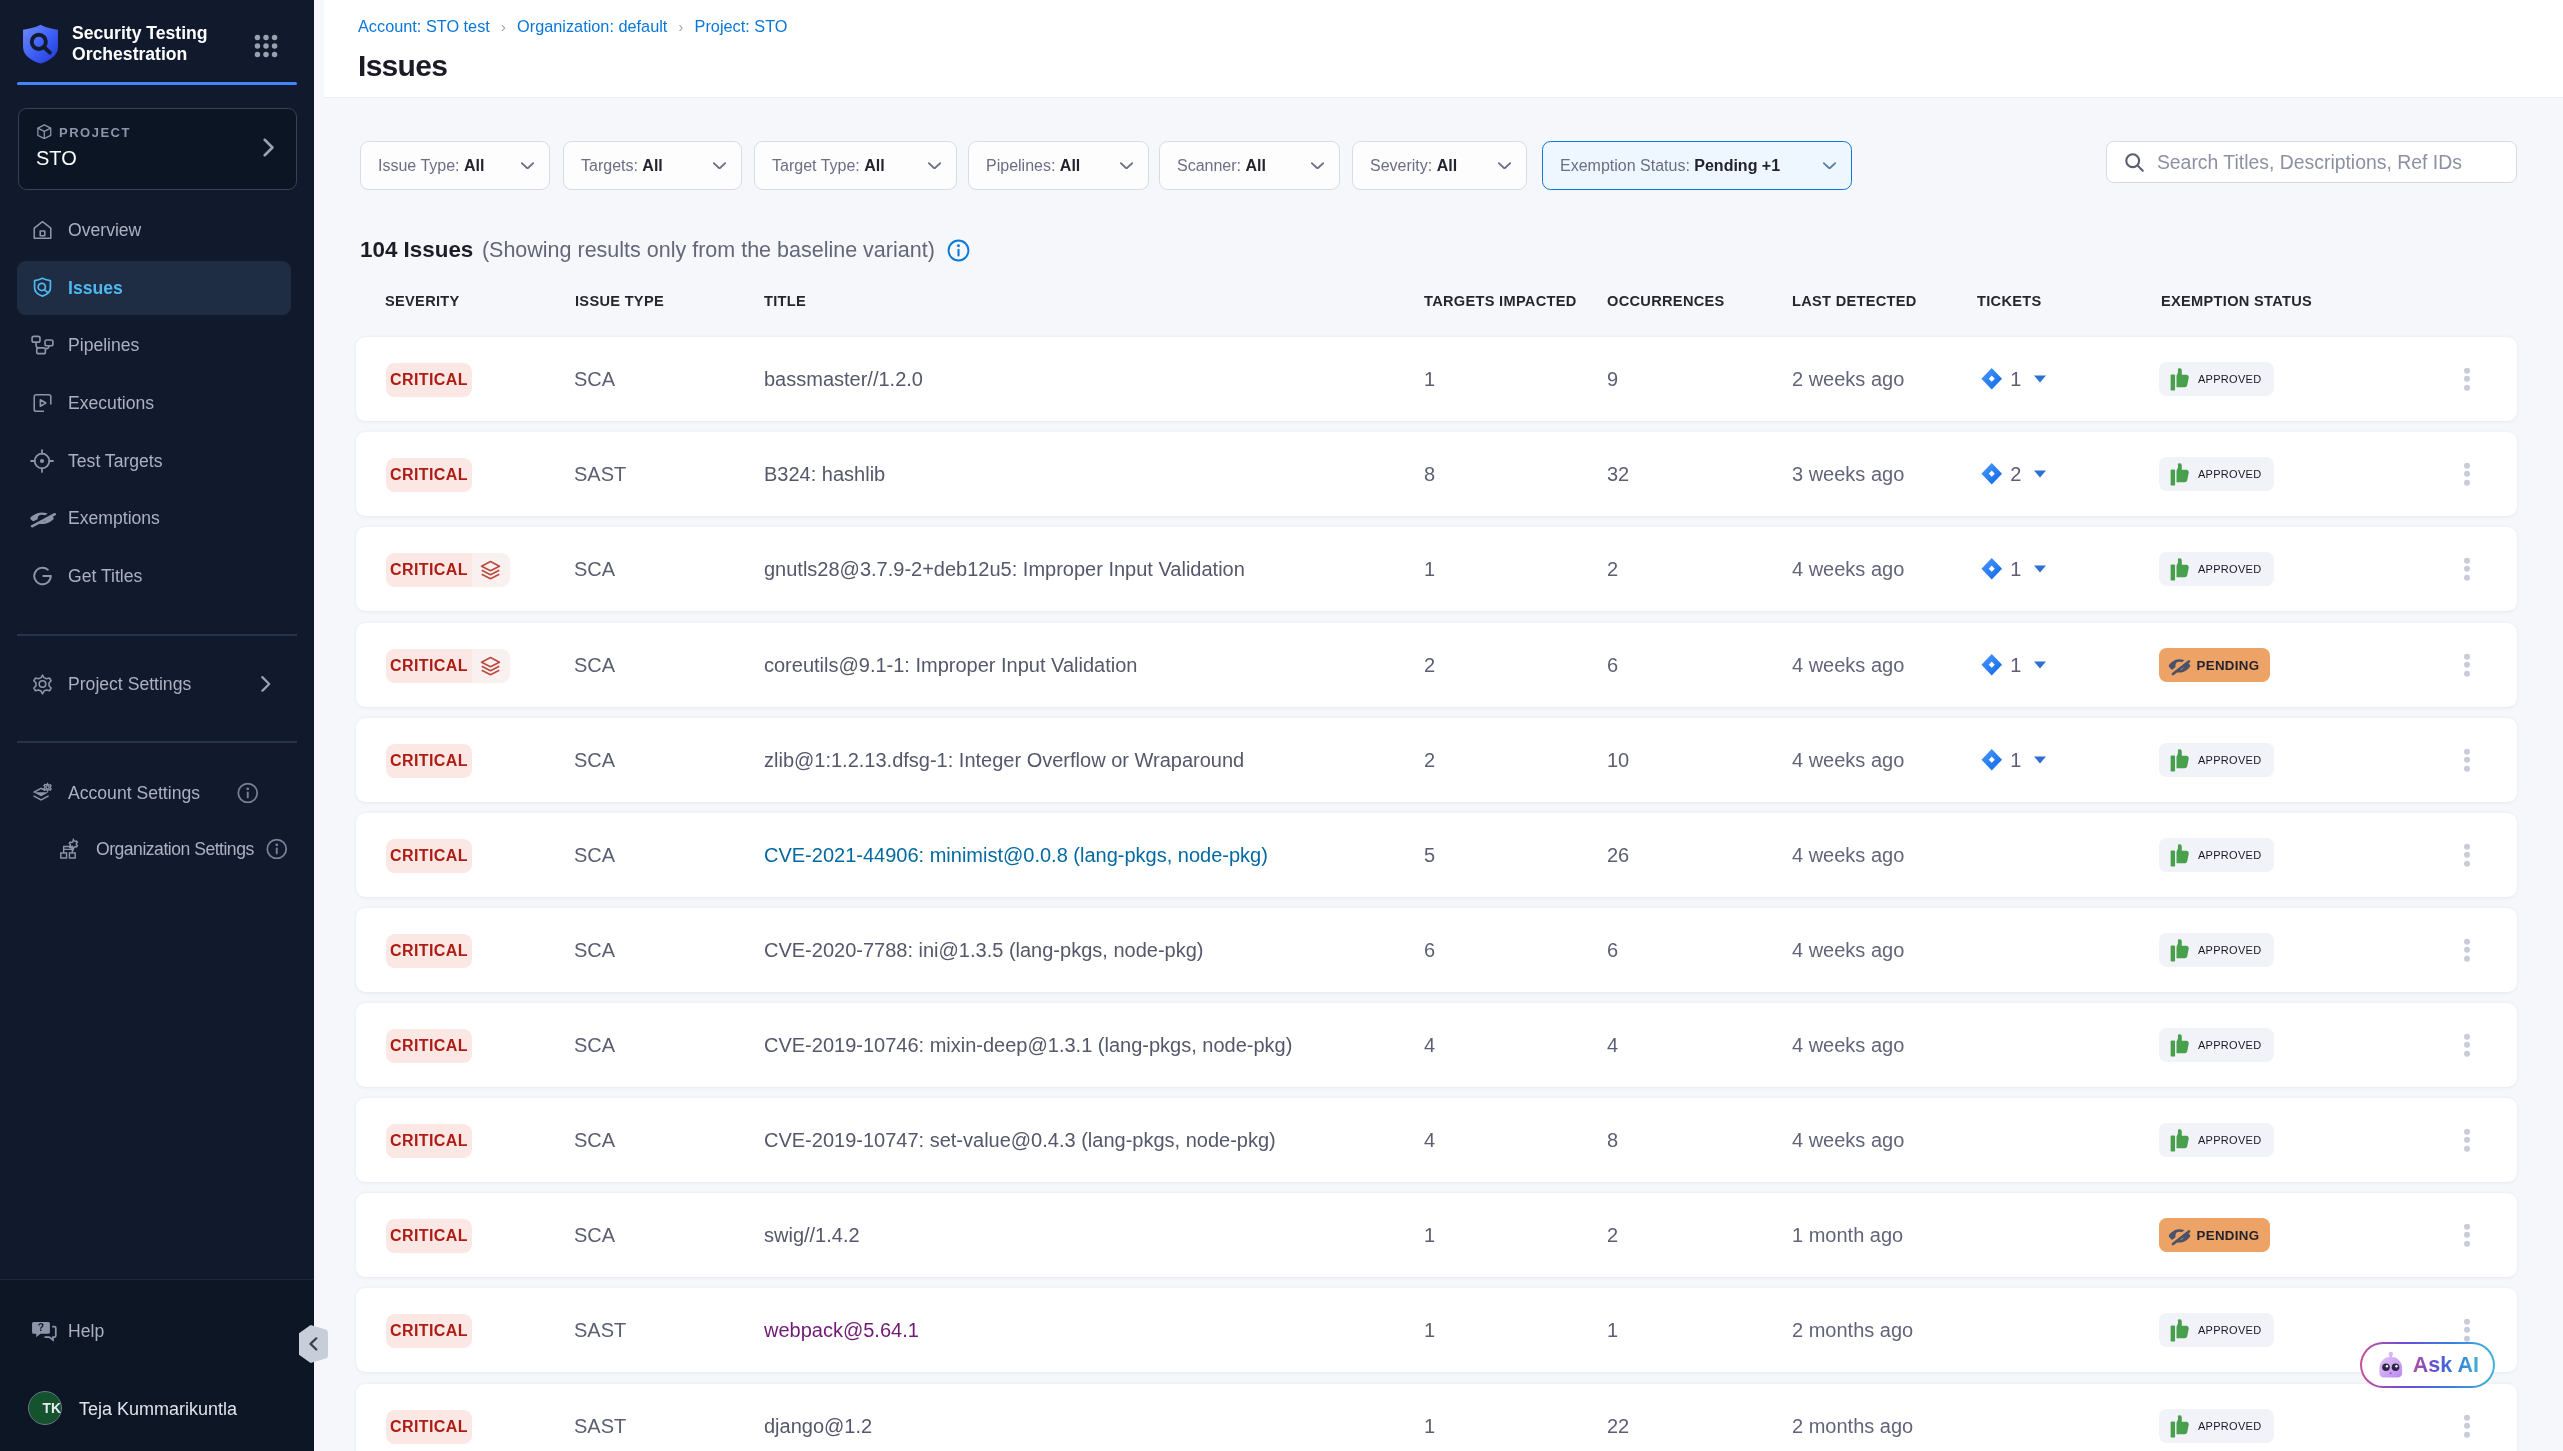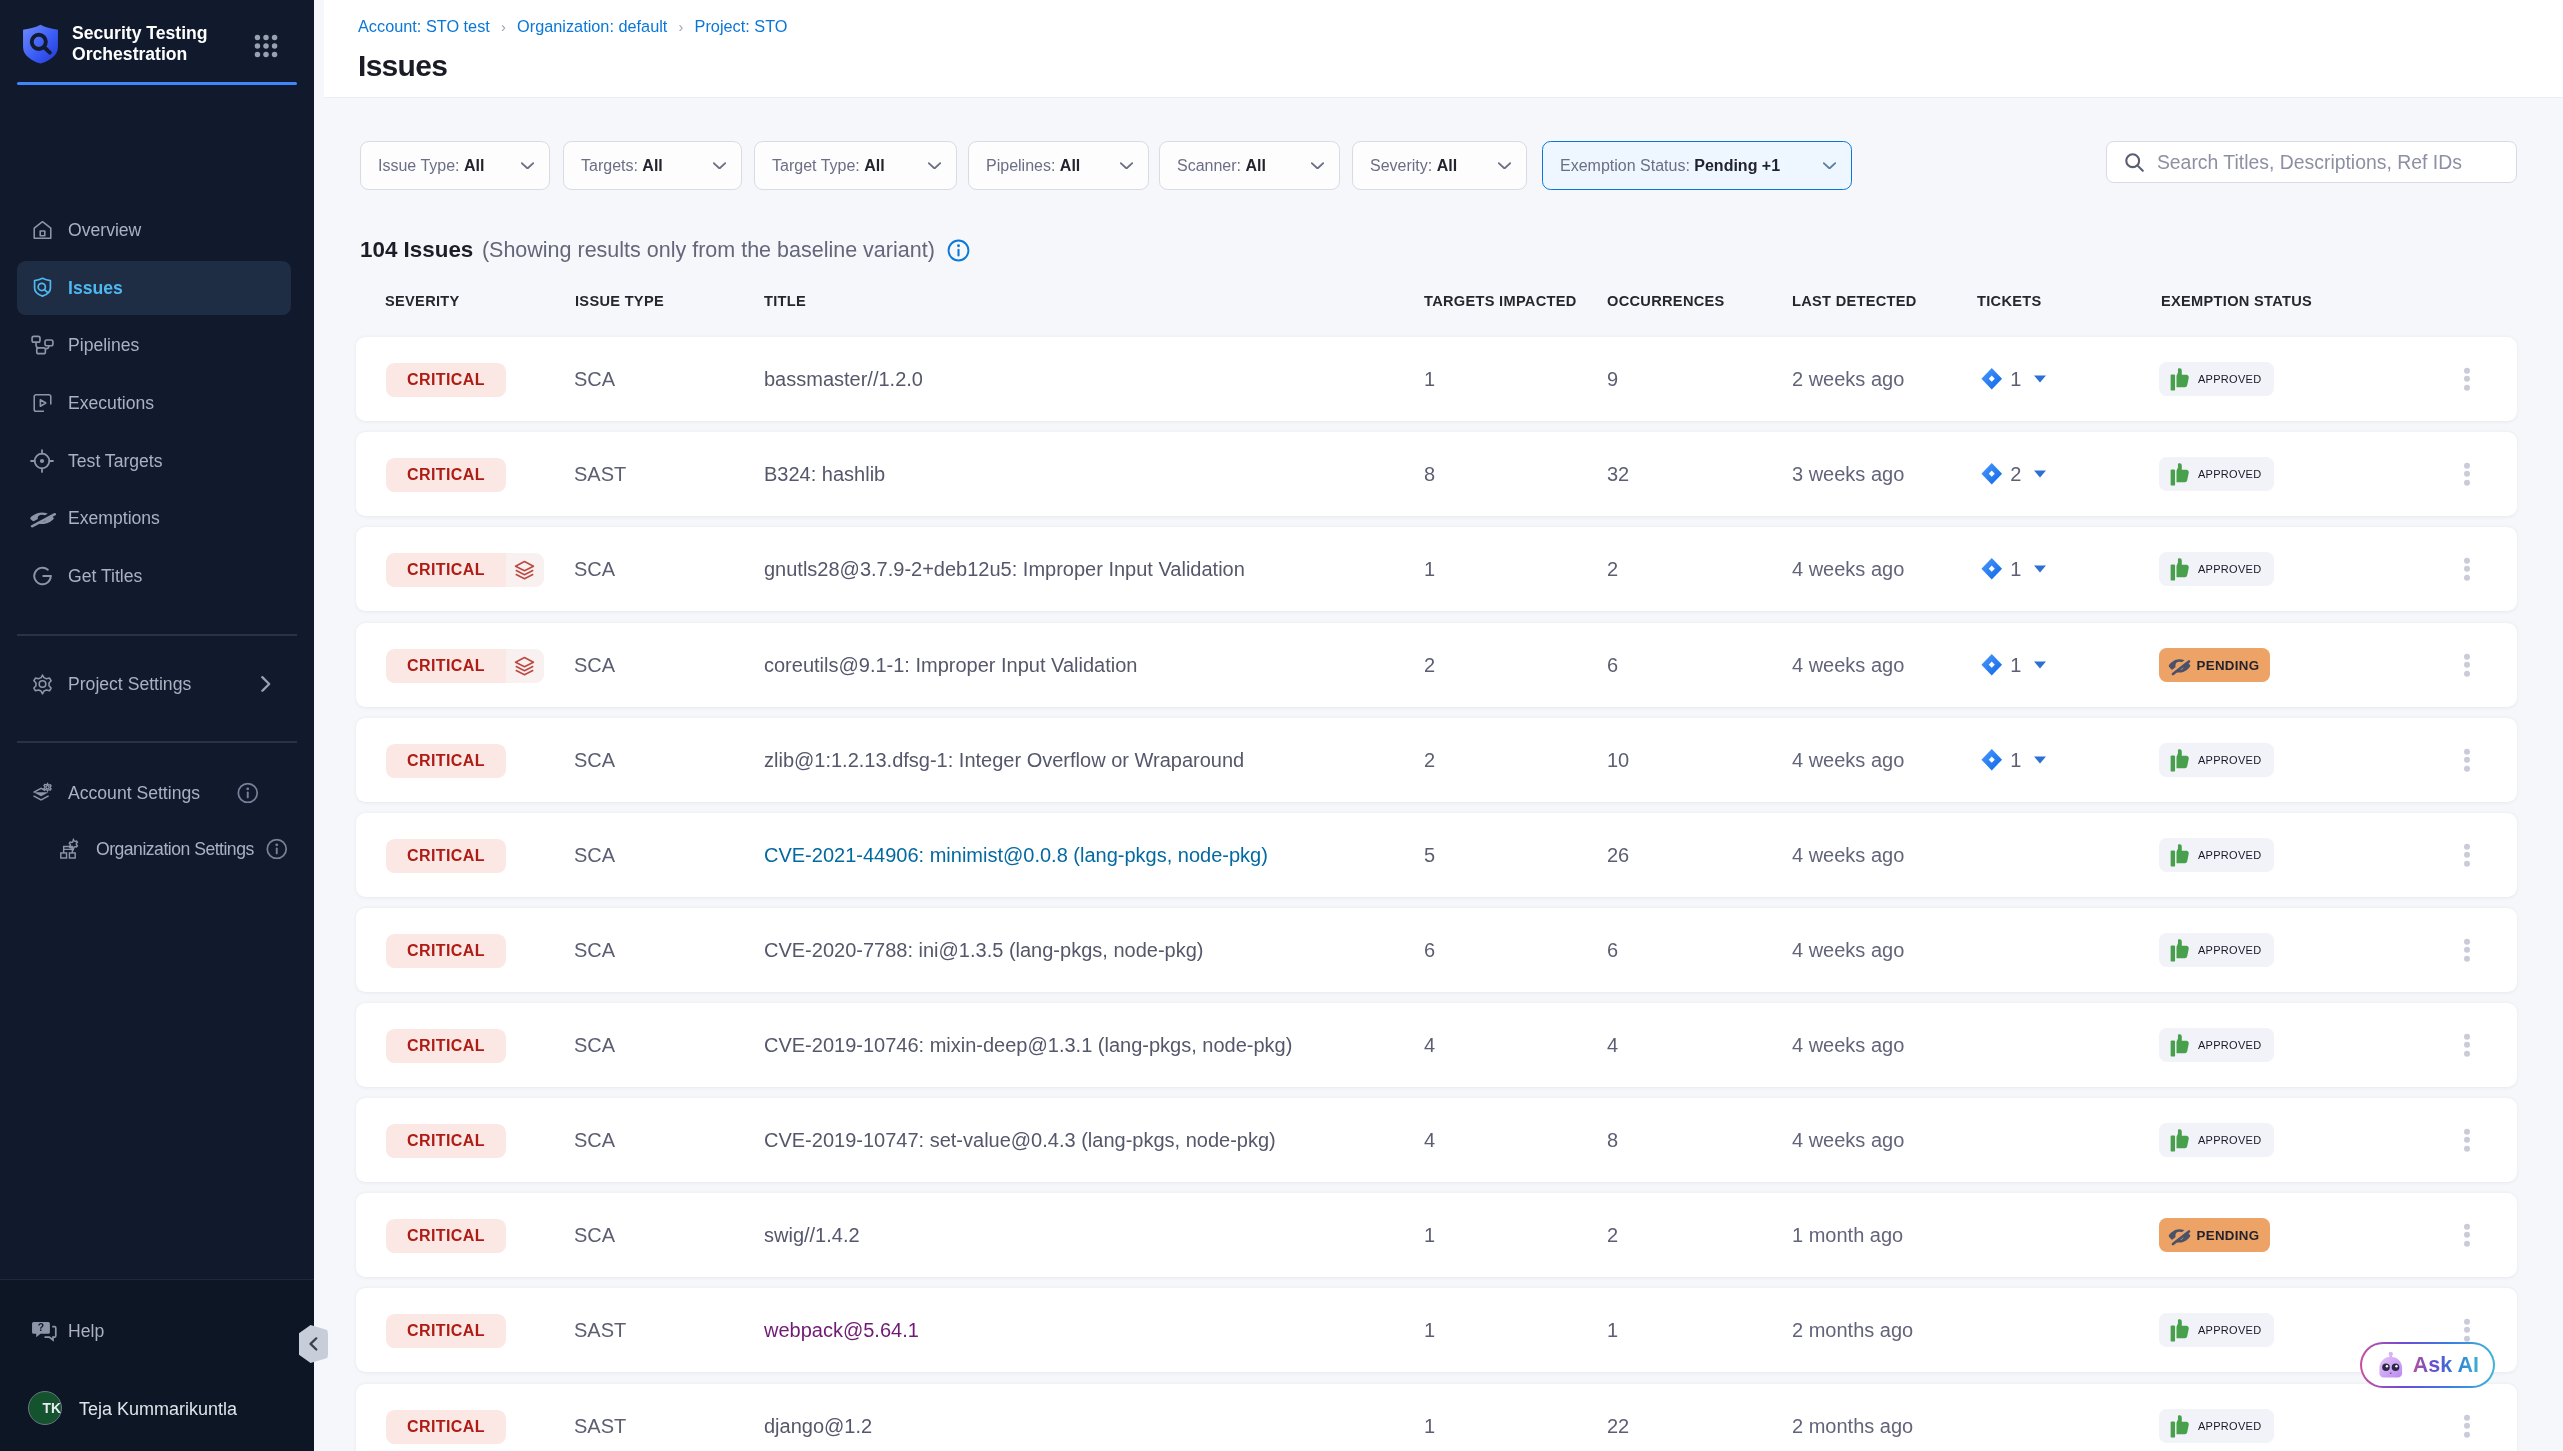--- a/index.html
+++ b/index.html
@@ -19,21 +19,21 @@
   .crumbsep { font-size:14.6px; color:#9ba1b4; }
   .pill { position:absolute; top:141px; height:49px; background:#fdfdfe; border:1.3px solid #d8dae4; border-radius:8.6px; display:flex; align-items:center; justify-content:space-between; padding:0 15.5px 0 17px; }
   .pill .t { font-size:16px; color:#6b6e85; white-space:nowrap; }
   .pill .t b { color:#23232e; font-weight:700; }
   .chev { width:13px; height:7.7px; flex:0 0 auto; margin-left:12px; }
   
   .th { position:absolute; top:294px; font-size:14.6px; line-height:14.6px; font-weight:700; color:#26262f; letter-spacing:0.3px; }
   .card { position:absolute; left:42px; width:2161px; height:84px; background:#ffffff; border-radius:9.5px; box-shadow:0 0.9px 3.4px rgba(40,45,80,0.07); }
   .cell { position:absolute; top:50%; transform:translateY(-50%); font-size:20px; color:#5c5e72; white-space:nowrap; }
   .sev { position:absolute; left:30px; top:26px; height:34px; display:flex; border-radius:8.6px; overflow:hidden; }
-  .sev .txt { background:#fbe7e3; color:#ae1d15; font-size:16px; font-weight:700; letter-spacing:0.4px; display:flex; align-items:center; padding:0 21px; }
+  .sev .txt { background:#fbe7e3; color:#ae1d15; font-size:16px; font-weight:700; letter-spacing:0.4px; display:flex; align-items:center; padding:0 4px; }
   .sev .stk { background:#f9f0f0; width:38px; display:flex; align-items:center; justify-content:center; }
   .chip { position:absolute; left:1803px; top:25px; height:34px; display:flex; align-items:center; border-radius:7.7px; }
   .chip.ok { background:#f2f2f9; padding:0 13px 0 11.2px; }
   .chip.ok span { font-size:11px; font-weight:400; color:#181826; letter-spacing:0.3px; margin-left:7.7px; }
   .chip.pend { background:#eda266; padding:0 10.3px 0 8.6px; }
   .chip.pend span { font-size:13.3px; font-weight:700; color:#23232f; letter-spacing:0.3px; margin-left:6px; }
   .dots { position:absolute; left:2108px; top:50%; transform:translateY(-50%); width:6.9px; }
   .dots i { display:block; width:6px; height:6px; border-radius:50%; background:#c9cbd8; margin:2.2px 0; }
   .tick { position:absolute; left:1625px; top:50%; transform:translateY(-50%); display:flex; align-items:center; }
   .tick .num { font-size:20px; color:#5c5e72; margin-left:7.7px; }
@@ -529,20 +529,33 @@
         <circle cx="4" cy="14" r="3.2"></circle>
         <circle cx="14" cy="14" r="3.2"></circle>
         <circle cx="24" cy="14" r="3.2"></circle>
         <circle cx="4" cy="24" r="3.2"></circle>
         <circle cx="14" cy="24" r="3.2"></circle>
         <circle cx="24" cy="24" r="3.2"></circle>
       </g>
   </svg>
   <div class="abs" style="left:17px; top:82px; width:280px; height:3.4px; background:#4186ff; border-radius:1.7px;"></div>
 
+  <div class="abs" style="left:18px; top:108px; width:279px; height:82px; background:#0c1523; border:1.7px solid #394252; border-radius:8.6px;">
+    <svg class="abs" style="left:18px; top:14.6px;" width="14.6" height="15.5" viewBox="0 0 17 18">
+        <g fill="none" stroke="#8d95a8" stroke-width="1.5" stroke-linejoin="round">
+          <path d="M8.5 1 L16 4.8 V13.2 L8.5 17 L1 13.2 V4.8 Z"></path>
+          <path d="M1 4.8 L8.5 8.6 L16 4.8 M8.5 8.6 V17"></path>
+        </g>
+      </svg>
+    <div class="abs" style="left:40px; top:15.5px; font-size:13px; font-weight:700; letter-spacing:1.5px; color:#8d95a8;">PROJECT</div>
+    <div class="abs" style="left:17px; top:38px; font-size:20px; color:#fefefe;">STO</div>
+    <svg class="abs" style="left:244px; top:29px;" width="11.2" height="19" viewBox="0 0 13 22">
+        <path d="M2 2 L11 11 L2 20" fill="none" stroke="#99a1b2" stroke-width="3" stroke-linecap="round" stroke-linejoin="round"></path>
+      </svg>
+  </div>
 
   <div class="navrow" style="top:202px;">
     <svg class="ic" viewBox="0 0 32 32">
         <g fill="none" stroke="#8d95a8" stroke-width="2.2" stroke-linejoin="round">
           <path d="M4.5 13.5 L16 4.5 L27.5 13.5 V27.5 H4.5 Z"></path>
           <rect x="12.8" y="17.5" width="6.4" height="6.4"></rect>
         </g>
       </svg>
     <span class="lbl navtxt">Overview</span>
   </div>

